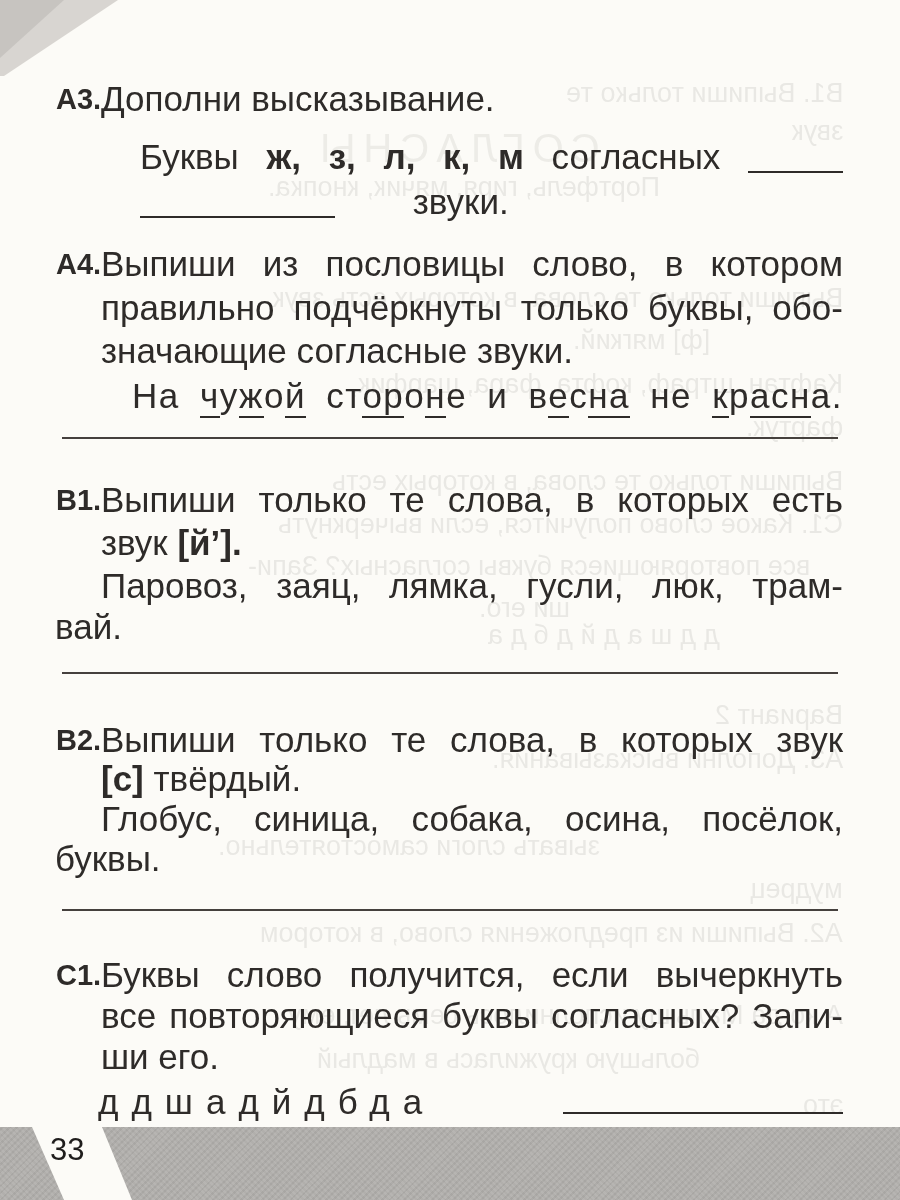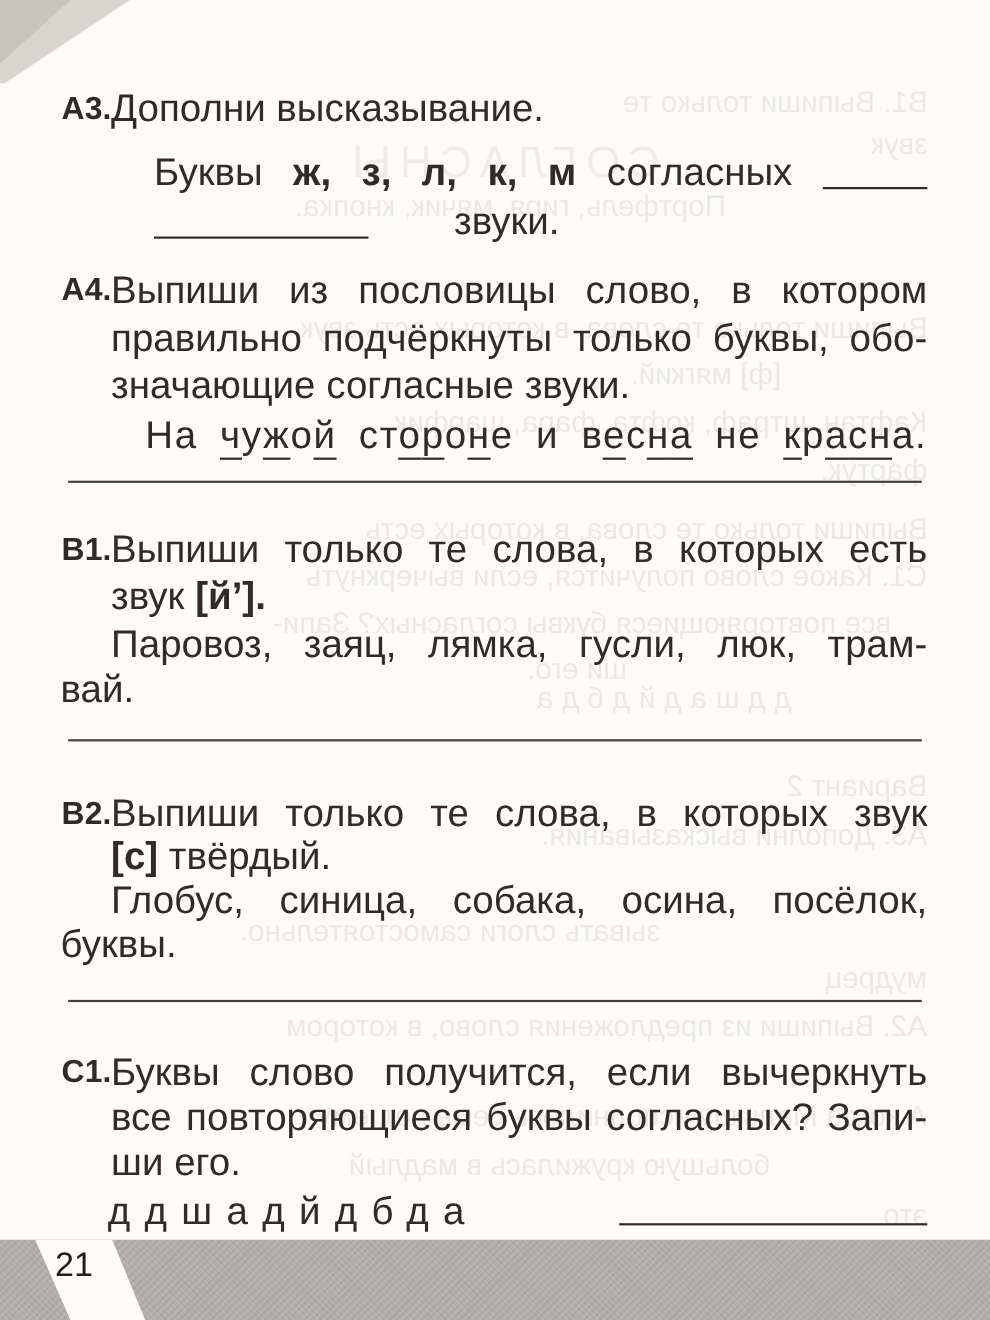--- a/index.html
+++ b/index.html
@@ -139,13 +139,13 @@
   <div class="line justify" style="top:958px;left:101px;right:57px">Буквы слово получится, если вычеркнуть</div>
   <div class="line justify" style="top:999px;left:101px;right:57px">все повторяющиеся буквы согласных? Запи-</div>
   <div class="line" style="top:1040px;left:101px">ши его.</div>
   <div class="line wide" style="top:1085px;left:98px">ддшадйдбда</div>
   <div class="ansline" style="top:1112px;left:563px;width:280px"></div>
 </div>
 
 <div class="footer">
   <div class="page-tab"></div>
 </div>
-<div class="page-num">21</div>
+<div class="page-num">33</div>
 
 </body></html>

